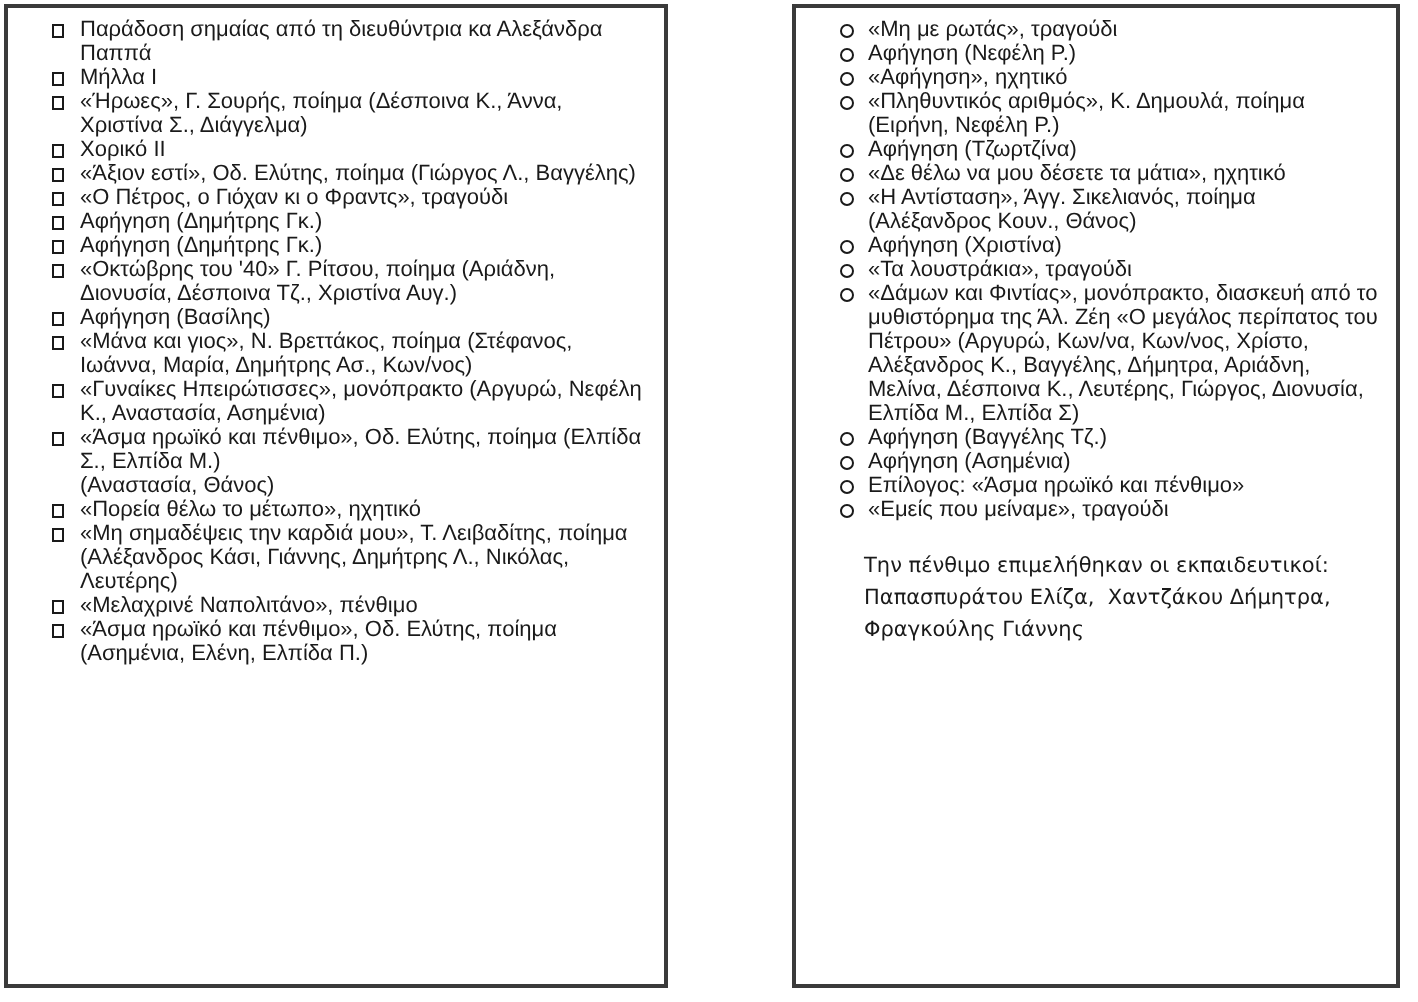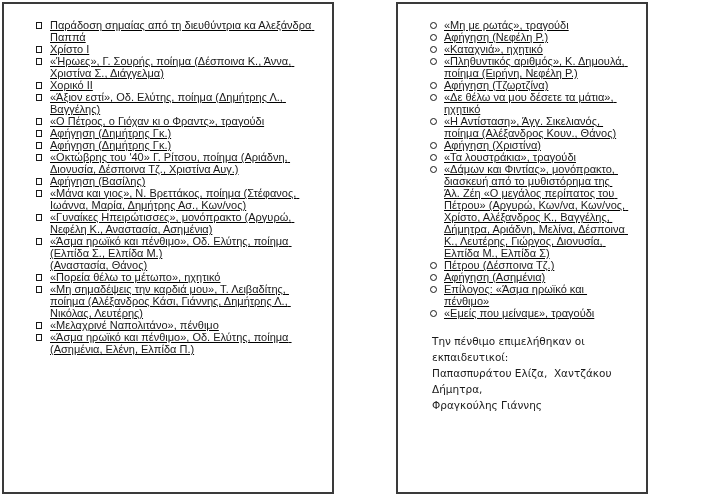--- a/index.html
+++ b/index.html
@@ -14,25 +14,24 @@
     font-family:"Liberation Sans", sans-serif;
     overflow:hidden;
   }
   .box{
     position:absolute;top:2px;height:492px;
     background:var(--bg);
     border:2px solid var(--border);
     box-sizing:border-box;
   }
   .box.left{left:2px;width:332px;}
-  .box.right{left:396px;width:252px;}
+  .box.right{left:396px;width:304px;}
   ul.program-list{
-    list-style:none;margin:12px;
+    list-style:none;margin:2px;
     padding:3px 7px 0 34px;
-    text-decoration:underline;
   }
   ul.program-list li{
     position:relative;
     font-size:11px;line-height:12px;
     color:var(--text);
   }
   .item-text{white-space:pre-wrap;}
   .bullet{
     position:absolute;left:-14px;top:3px;
     width:4px;height:5px;
@@ -57,33 +56,33 @@
 
 <div class="box left">
   <ul class="program-list">
 
   <li>
         <span class="bullet square"></span>
         <span class="item-text">Παράδοση σημαίας από τη διευθύντρια κα Αλεξάνδρα Παππά</span>
       </li>
       <li>
         <span class="bullet square"></span>
-        <span class="item-text">Χρίστο I</span>
+        <span class="item-text">Μήλλα I</span>
       </li>
       <li>
         <span class="bullet square"></span>
         <span class="item-text">«Ήρωες», Γ. Σουρής, ποίημα (Δέσποινα Κ., Άννα, Χριστίνα Σ., Διάγγελμα)</span>
       </li>
       <li>
         <span class="bullet square"></span>
         <span class="item-text">Χορικό II</span>
       </li>
       <li>
         <span class="bullet square"></span>
-        <span class="item-text">«Άξιον εστί», Οδ. Ελύτης, ποίημα (Δημήτρης Λ., Βαγγέλης)</span>
+        <span class="item-text">«Άξιον εστί», Οδ. Ελύτης, ποίημα (Γιώργος Λ., Βαγγέλης)</span>
       </li>
       <li>
         <span class="bullet square"></span>
         <span class="item-text">«Ο Πέτρος, ο Γιόχαν κι ο Φραντς», τραγούδι</span>
       </li>
       <li>
         <span class="bullet square"></span>
         <span class="item-text">Αφήγηση (Δημήτρης Γκ.)</span>
       </li>
       <li>
@@ -142,21 +141,21 @@
   <li>
         <span class="bullet circle"></span>
         <span class="item-text">«Μη με ρωτάς», τραγούδι</span>
       </li>
       <li>
         <span class="bullet circle"></span>
         <span class="item-text">Αφήγηση (Νεφέλη Ρ.)</span>
       </li>
       <li>
         <span class="bullet circle"></span>
-        <span class="item-text">«Καταχνιά», ηχητικό</span>
+        <span class="item-text">«Αφήγηση», ηχητικό</span>
       </li>
       <li>
         <span class="bullet circle"></span>
         <span class="item-text">«Πληθυντικός αριθμός», Κ. Δημουλά, ποίημα (Ειρήνη, Νεφέλη Ρ.)</span>
       </li>
       <li>
         <span class="bullet circle"></span>
         <span class="item-text">Αφήγηση (Τζωρτζίνα)</span>
       </li>
       <li>
@@ -174,21 +173,21 @@
       <li>
         <span class="bullet circle"></span>
         <span class="item-text">«Τα λουστράκια», τραγούδι</span>
       </li>
       <li>
         <span class="bullet circle"></span>
         <span class="item-text">«Δάμων και Φιντίας», μονόπρακτο, διασκευή από το μυθιστόρημα της Άλ. Ζέη «Ο μεγάλος περίπατος του Πέτρου» (Αργυρώ, Κων/να, Κων/νος, Χρίστο, Αλέξανδρος Κ., Βαγγέλης, Δήμητρα, Αριάδνη, Μελίνα, Δέσποινα Κ., Λευτέρης, Γιώργος, Διονυσία, Ελπίδα Μ., Ελπίδα Σ)</span>
       </li>
       <li>
         <span class="bullet circle"></span>
-        <span class="item-text">Πέτρου (Δέσποινα Τζ.)</span>
+        <span class="item-text">Αφήγηση (Βαγγέλης Τζ.)</span>
       </li>
       <li>
         <span class="bullet circle"></span>
         <span class="item-text">Αφήγηση (Ασημένια)</span>
       </li>
       <li>
         <span class="bullet circle"></span>
         <span class="item-text">Επίλογος: «Άσμα ηρωϊκό και πένθιμο»</span>
       </li>
       <li>

